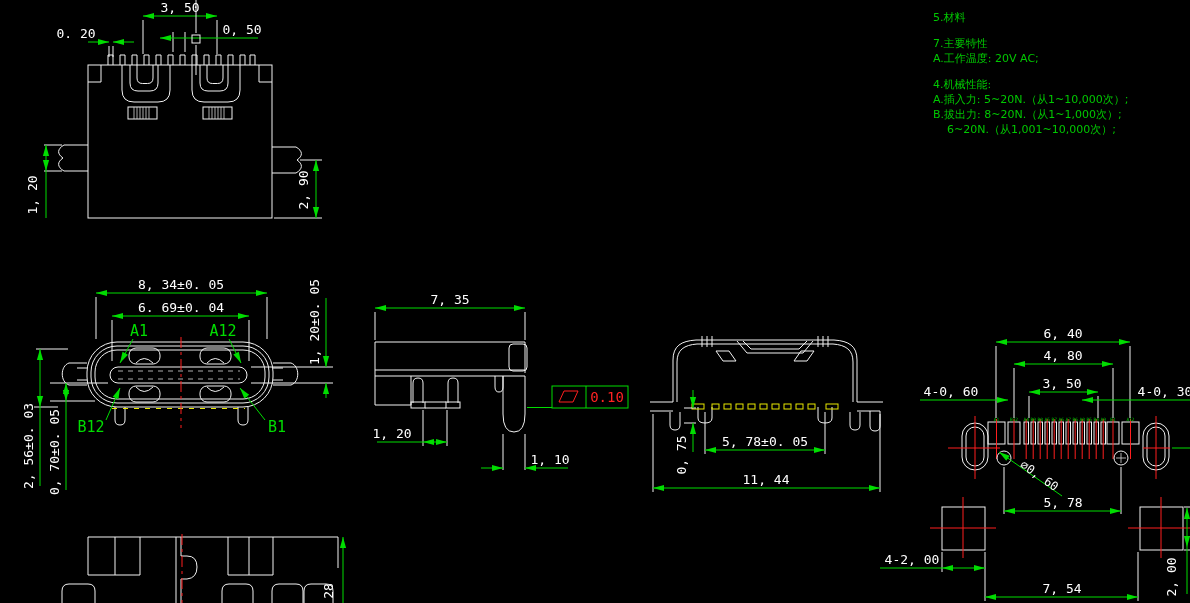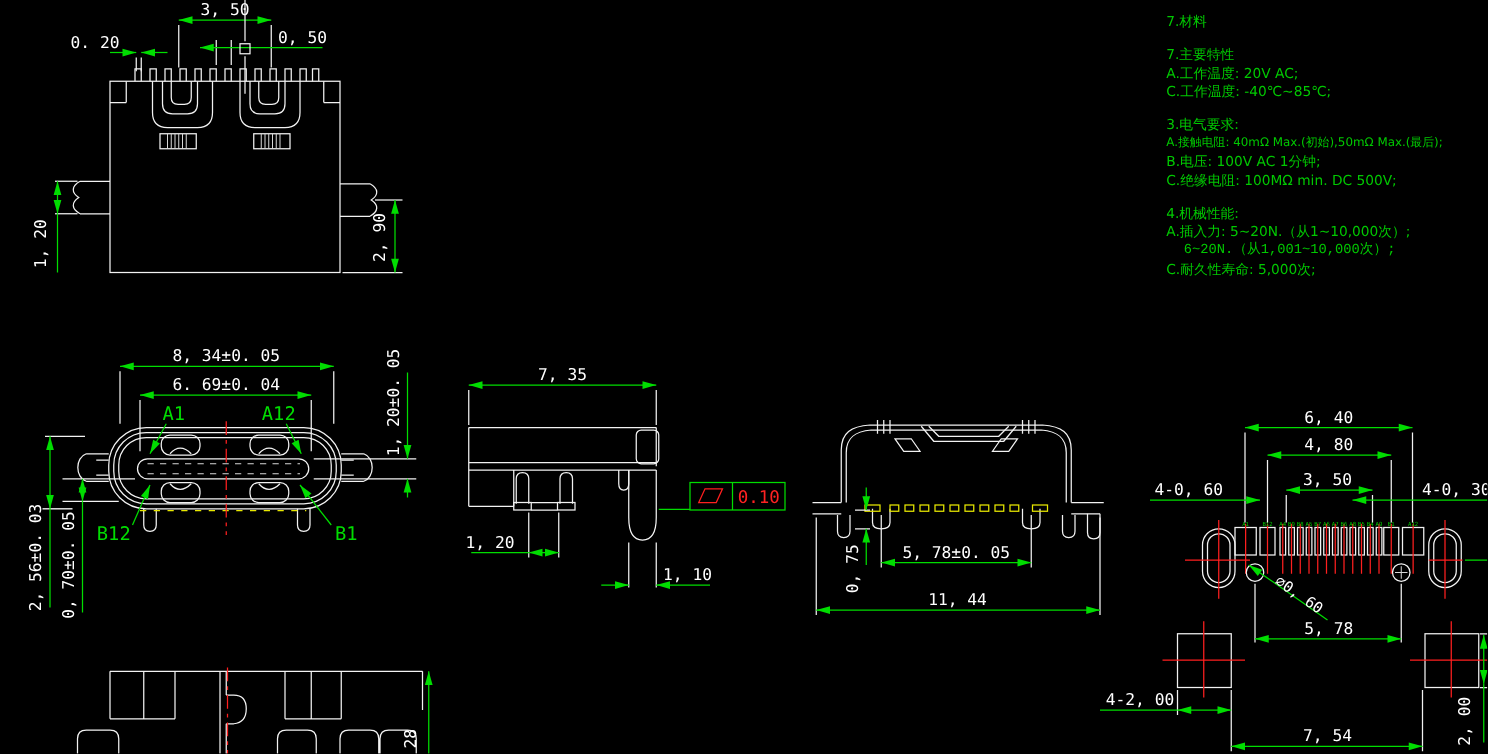--- a/index.html
+++ b/index.html
@@ -17,21 +17,21 @@
   .dts{font:12px "DejaVu Sans Mono",monospace;fill:#ffffff;text-anchor:middle;}
   .gl{font:15px "DejaVu Sans Mono",monospace;fill:#00dd00;text-anchor:middle;}
   .pl{font:4.5px "DejaVu Sans Mono",monospace;fill:#00cc00;text-anchor:middle;}
   .rt{font:14px "DejaVu Sans Mono",monospace;fill:#ff2222;text-anchor:middle;}
   
   .notes{position:absolute;left:933px;top:10px;width:256px;color:#00c800;
          font-family:"DejaVu Sans",sans-serif;font-size:11px;line-height:15px;}
   .note-block{margin-bottom:11px;}
   .note-line{white-space:nowrap;}
   .note-line.small{font-size:9.5px;}
-  .note-line.indent{padding-left:14px;font-family:Liberation Mono, monospace;}
+  .note-line.indent{padding-left:14px;}
 </style>
 </head>
 <body>
 
 <div class="canvas">
 <svg width="1190" height="603" viewBox="0 0 1190 603">
   <defs>
     <marker id="ar" markerUnits="userSpaceOnUse" markerWidth="12" markerHeight="8" refX="11.5" refY="4" orient="auto-start-reverse">
       <path d="M11.5,4 L0.5,0.9 L0.5,7.1 Z" fill="#00dd00"></path>
     </marker>
@@ -302,33 +302,26 @@
     <path class="w" d="M176,537 V603 M181,537 V556 M181,556 h6 q10,0 10,11 q0,11 -10,12 h-6 M181,579 V603"></path>
     <path class="w" d="M62,603 v-12 q0,-7 7,-7 h19 q7,0 7,7 v12 M222,603 v-12 q0,-7 7,-7 h17 q7,0 7,7 v12 M272,603 v-12 q0,-7 7,-7 h17 q7,0 7,7 v12 M304,603 v-12 q0,-7 7,-7 h15 q7,0 7,7 v12"></path>
     <line class="cl" x1="182" y1="534" x2="182" y2="603"></line>
     <line class="g" x1="343" y1="603" x2="343" y2="537" marker-end="url(#ar)"></line>
     <text class="dt" transform="rotate(-90 333 591)" x="333" y="591">28</text>
   </g>
 </svg>
 
 <div class="notes">
   <div class="note-block">
-    <div class="note-line">7.材料</div>
+    <div class="note-line">5.材料</div>
   </div>
   <div class="note-block">
     <div class="note-line">7.主要特性</div>
     <div class="note-line">A.工作温度: 20V AC;</div>
-    <div class="note-line">C.工作温度: -40℃~85℃;</div>
-  </div>
-  <div class="note-block">
-    <div class="note-line">3.电气要求:</div>
-    <div class="note-line small">A.接触电阻: 40mΩ Max.(初始),50mΩ Max.(最后);</div>
-    <div class="note-line">B.电压: 100V AC 1分钟;</div>
-    <div class="note-line">C.绝缘电阻: 100MΩ min. DC 500V;</div>
   </div>
   <div class="note-block">
     <div class="note-line">4.机械性能:</div>
     <div class="note-line">A.插入力: 5~20N.（从1~10,000次）;</div>
+    <div class="note-line">B.拔出力: 8~20N.（从1~1,000次）;</div>
     <div class="note-line indent">6~20N.（从1,001~10,000次）;</div>
-    <div class="note-line">C.耐久性寿命: 5,000次;</div>
   </div>
 </div>
 </div>
 
 </body></html>

